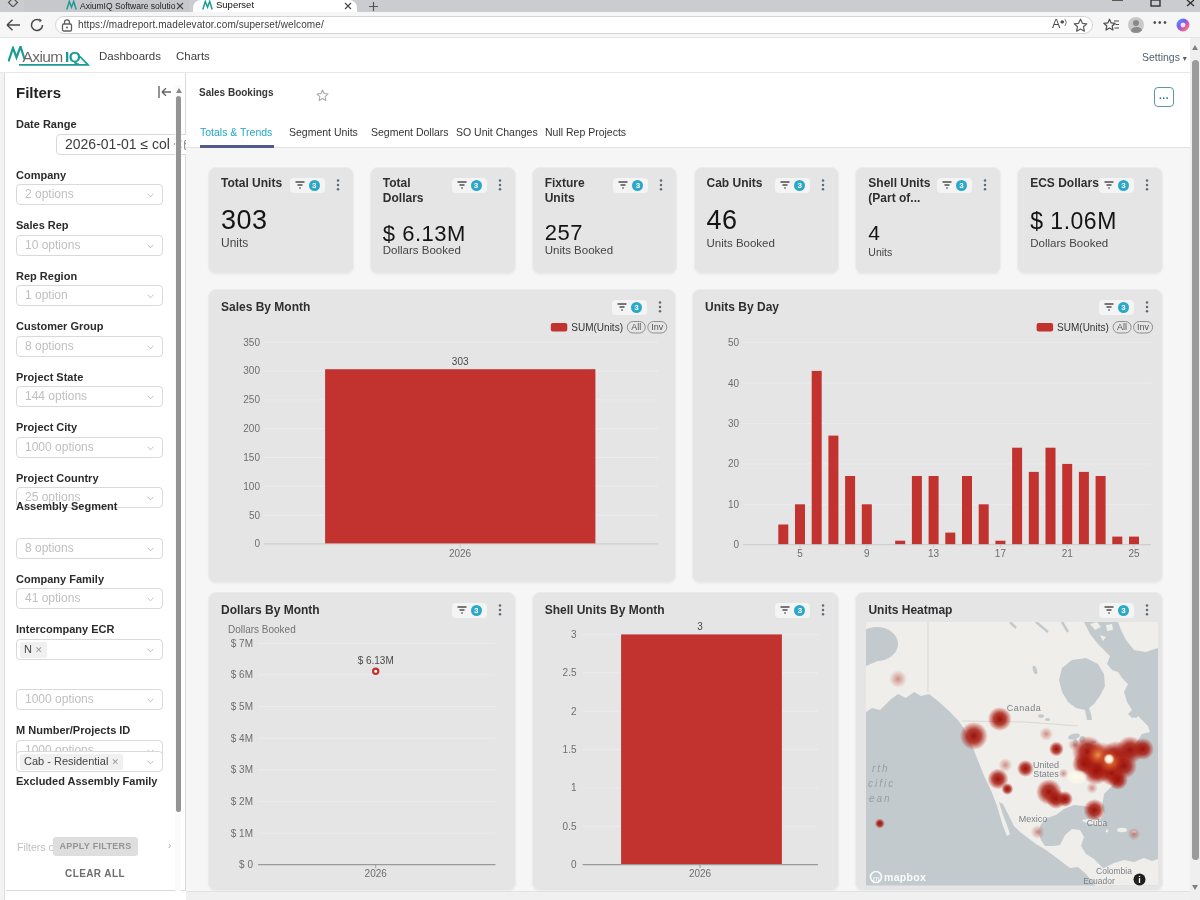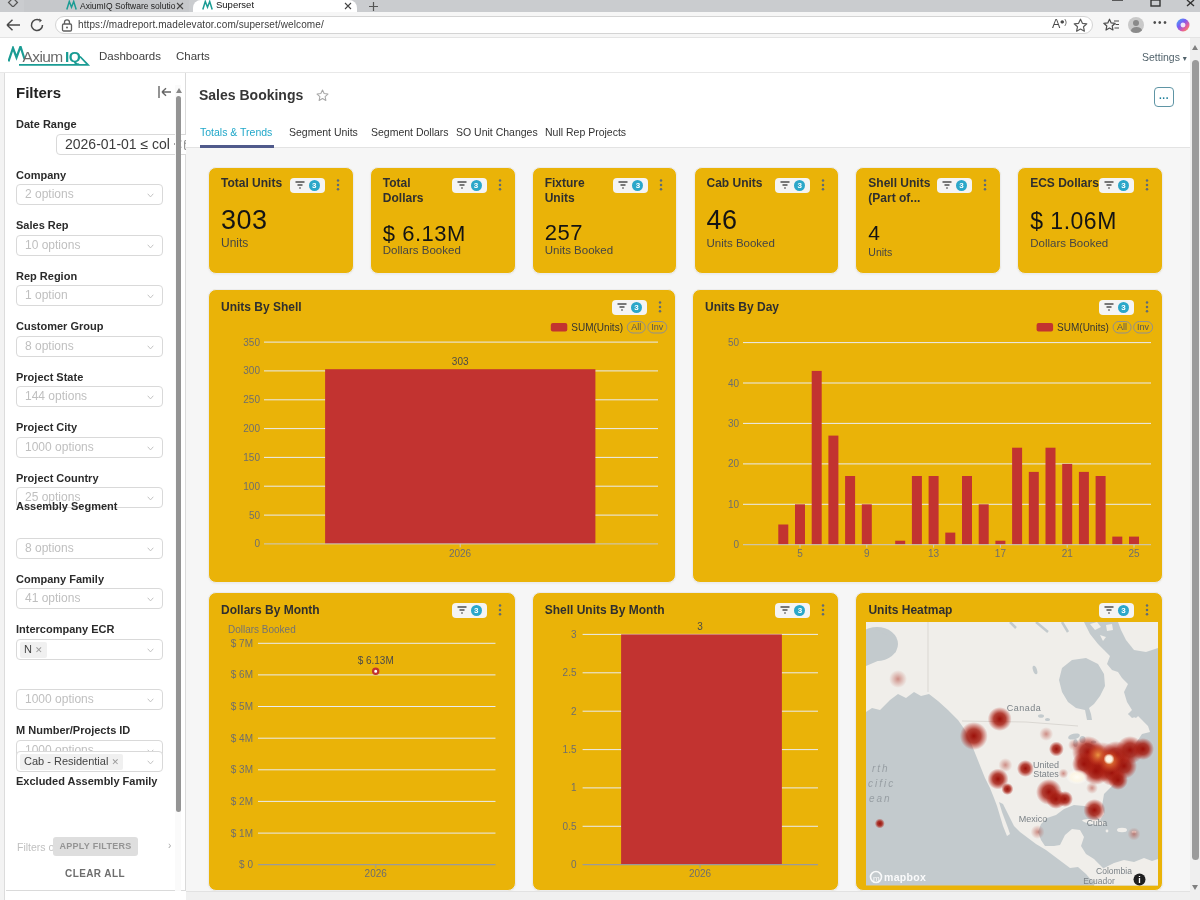--- a/index.html
+++ b/index.html
@@ -22,21 +22,21 @@
 #leftstrip { position:absolute; left:0; top:73px; width:5px; height:827px; background:#f3f3f3; border-right:1px solid #dcdcdc; }
 #sidebar { position:absolute; left:6px; top:73px; width:180px; height:818px; background:#fff; border-right:1px solid #dadada; border-bottom:1px solid #dadada; }
 .flabel { position:absolute; left:10px; font-size:11px; font-weight:bold; color:#2b2b2b; }
 .fselect { position:absolute; left:10px; width:147px; height:21px; border:1px solid #d9d9d9; border-radius:4px; background:#fff; font-size:12px; color:#bfbfbf; line-height:19px; padding-left:8px; }
 .chev { position:absolute; right:8px; top:7px; width:7px; height:7px; }
 .chip { display:inline-block; margin-top:2px; background:#f0f0f0; border-radius:2px; font-size:11px; color:#444; line-height:15px; padding:0 4px; }
 .chipx { color:#999; font-size:9px; }
 
 #main { position:absolute; left:186px; top:73px; width:1004px; height:827px; background:#f6f6f6; }
 #pagehead { position:absolute; left:186px; top:73px; width:1004px; height:75px; background:#fff; border-bottom:1px solid #e3e3e3; }
-.card { position:absolute; background:#eab308; border:1px solid #ececec; border-radius:8px; box-shadow:0 1px 2px rgba(0,0,0,0.04); }
+.card { position:absolute; background:#e5e5e5; border:1px solid #ececec; border-radius:8px; box-shadow:0 1px 2px rgba(0,0,0,0.04); }
 .ctitle { position:absolute; font-size:12px; font-weight:bold; color:#2f2f2f; line-height:15px; }
 .ctrls { position:absolute; display:flex; align-items:center; }
 .kebabsvg { display:block; }
 .pill { background:#f4f4f4; border-radius:4px; height:15px; display:flex; align-items:center; padding:0 5px; }
 .badge { width:11px; height:11px; border-radius:50%; background:#2ba7c9; color:#fff; font-size:8px; font-weight:bold; text-align:center; line-height:11px; margin-left:4px; }
 .bignum { position:absolute; font-size:27px; color:#141414; letter-spacing:0.5px; }
 .subt { position:absolute; font-size:12.5px; color:#454545; }
 
 #pagescroll { position:absolute; left:1190px; top:38px; width:10px; height:862px; background:#efefef; }
 #pagethumb { position:absolute; left:1191.5px; top:60px; width:7px; height:800px; background:#9b9b9b; border-radius:4px; }
@@ -202,21 +202,21 @@
   <div style="position:absolute;left:162px;top:767px;font-size:10px;color:#aaa;">›</div>
   <div style="position:absolute;left:47px;top:764px;width:85px;height:19px;background:#dedede;border-radius:3px;font-size:9px;font-weight:bold;color:#949494;text-align:center;line-height:19px;letter-spacing:0.3px;">APPLY FILTERS</div>
   <div style="position:absolute;left:0;top:795px;width:178px;text-align:center;font-size:10px;font-weight:bold;color:#6e6e6e;letter-spacing:0.4px;">CLEAR ALL</div>
 </div>
 <div id="sidescroll"></div>
 <div id="sidethumb"></div>
 <div class="arr" style="left:176px;top:88px;border-left:3px solid transparent;border-right:3px solid transparent;border-bottom:5px solid #888;"></div>
 
 <div id="main"></div>
 <div id="pagehead">
-  <div style="position:absolute;left:13px;top:14px;font-size:14px;font-weight:bold;color:#363636;">Sales Bookings</div>
+  <div style="position:absolute;left:13px;top:14px;font-size:10px;font-weight:bold;color:#363636;">Sales Bookings</div>
   <svg class="abs" style="left:130px;top:16px" width="13" height="13" viewBox="0 0 15 15">
         <path d="M7.5 1.2 L9.4 5.3 L13.8 5.8 L10.5 8.8 L11.4 13.2 L7.5 11 L3.6 13.2 L4.5 8.8 L1.2 5.8 L5.6 5.3 Z" fill="none" stroke="#a8a8a8" stroke-width="1.2" stroke-linejoin="round"></path>
       </svg>
   <div style="position:absolute;left:968px;top:13.5px;width:20px;height:20px;border:1px solid #5f95a5;border-radius:4px;color:#20809c;font-size:10px;font-weight:bold;text-align:center;line-height:16px;letter-spacing:0.5px;">...</div>
   <div style="position:absolute;left:14px;top:53px;font-size:10.5px;color:#20a7c9;">Totals &amp; Trends</div>
   <div style="position:absolute;left:103px;top:53px;font-size:10.5px;color:#333;">Segment Units</div>
   <div style="position:absolute;left:185px;top:53px;font-size:10.5px;color:#333;">Segment Dollars</div>
   <div style="position:absolute;left:270px;top:53px;font-size:10.5px;color:#333;">SO Unit Changes</div>
   <div style="position:absolute;left:359px;top:53px;font-size:10.5px;color:#333;">Null Rep Projects</div>
   <div style="position:absolute;left:14px;top:72px;width:74px;height:2.5px;background:#505a8b;"></div>
@@ -324,21 +324,21 @@
     <svg class="kebabsvg" width="4" height="12" viewBox="0 0 4 12" style="margin-left:11px;">
           <circle cx="2" cy="1.6" r="1.25" fill="#5f6b76"></circle>
           <circle cx="2" cy="5.9" r="1.25" fill="#5f6b76"></circle>
           <circle cx="2" cy="10.2" r="1.25" fill="#5f6b76"></circle>
         </svg>
   </div>
   <div class="bignum" style="left:12px;top:40px;font-size:23px;">$ 1.06M</div>
   <div class="subt" style="left:12px;top:69px;font-size:11.5px;">Dollars Booked</div>
 </div>
 <div class="card" style="left:208px;top:289px;width:468px;height:294px;">
-  <div class="ctitle" style="left:12px;top:10px;">Units By Shell</div>
+  <div class="ctitle" style="left:12px;top:10px;">Sales By Month</div>
   <div class="ctrls" style="right:13px;top:9.5px;">
     <div class="pill">
           <svg width="10" height="8" viewBox="0 0 10 8">
             <path d="M0.5 1 H9.5 M2.5 4 H7.5 M4.3 7 H5.7" stroke="#4e4e4e" stroke-width="1.5"></path>
           </svg>
           <div class="badge">3</div>
         </div>
     <svg class="kebabsvg" width="4" height="12" viewBox="0 0 4 12" style="margin-left:11px;">
           <circle cx="2" cy="1.6" r="1.25" fill="#5f6b76"></circle>
           <circle cx="2" cy="5.9" r="1.25" fill="#5f6b76"></circle>

